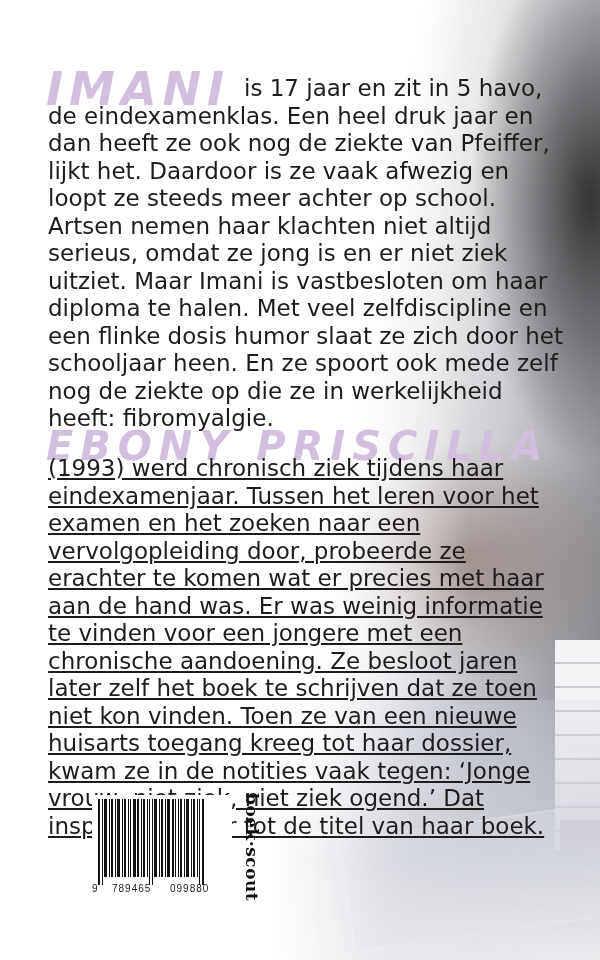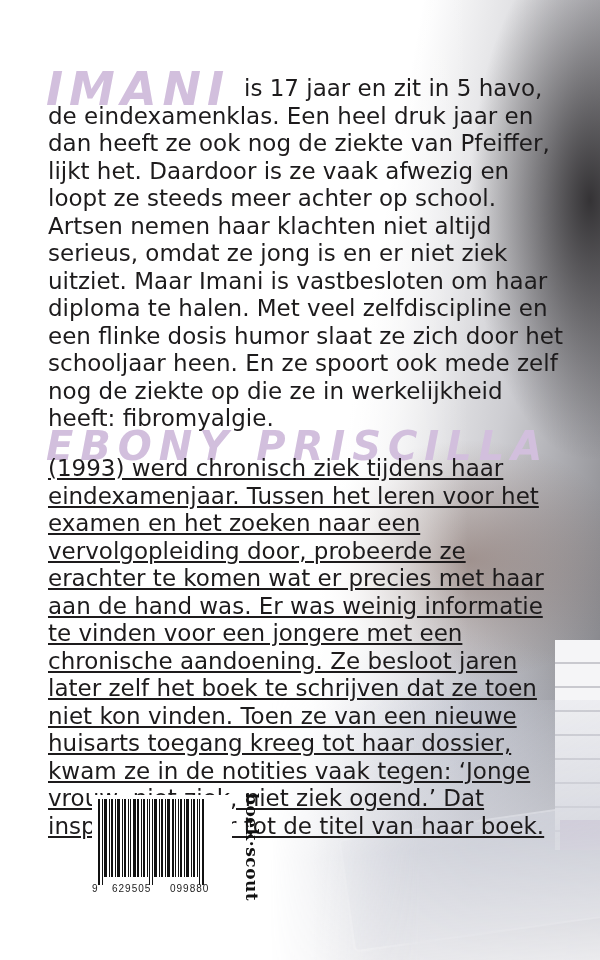--- a/index.html
+++ b/index.html
@@ -105,18 +105,18 @@
     <span style="width:1px"></span>
       <span style="width:3px"></span>
       <span style="width:1px"></span>
     <span style="width:2px"></span>
       <span style="width:1px"></span>
     <span class="long" style="width:1px"></span>
       <span class="long" style="width:2px"></span>
   </div>
   <div class="isbn">
     <span class="d1">9</span>
-    <span class="d2">629505</span>
+    <span class="d2">789465</span>
     <span class="d3">099880</span>
   </div>
 </div>
 
 <div class="publisher">boek·scout</div>
 
 </body></html>

